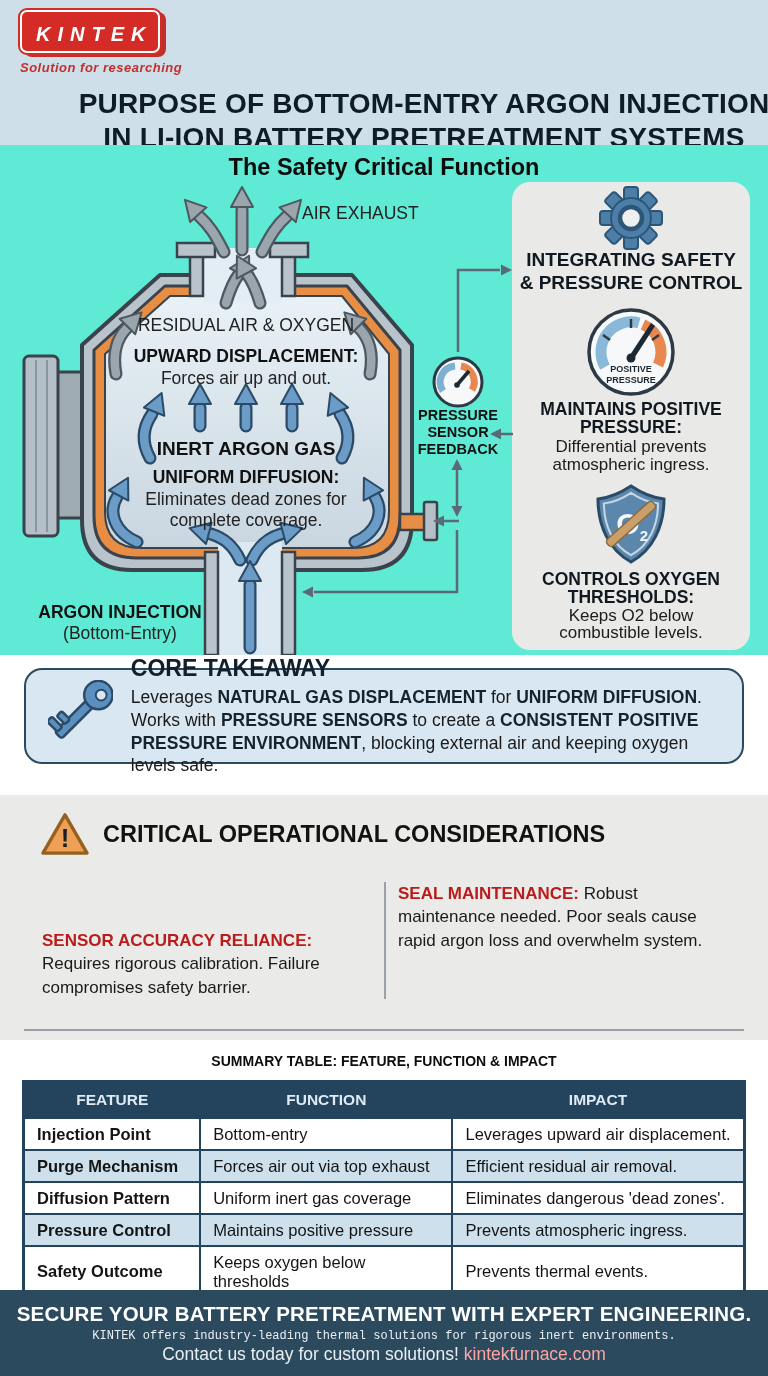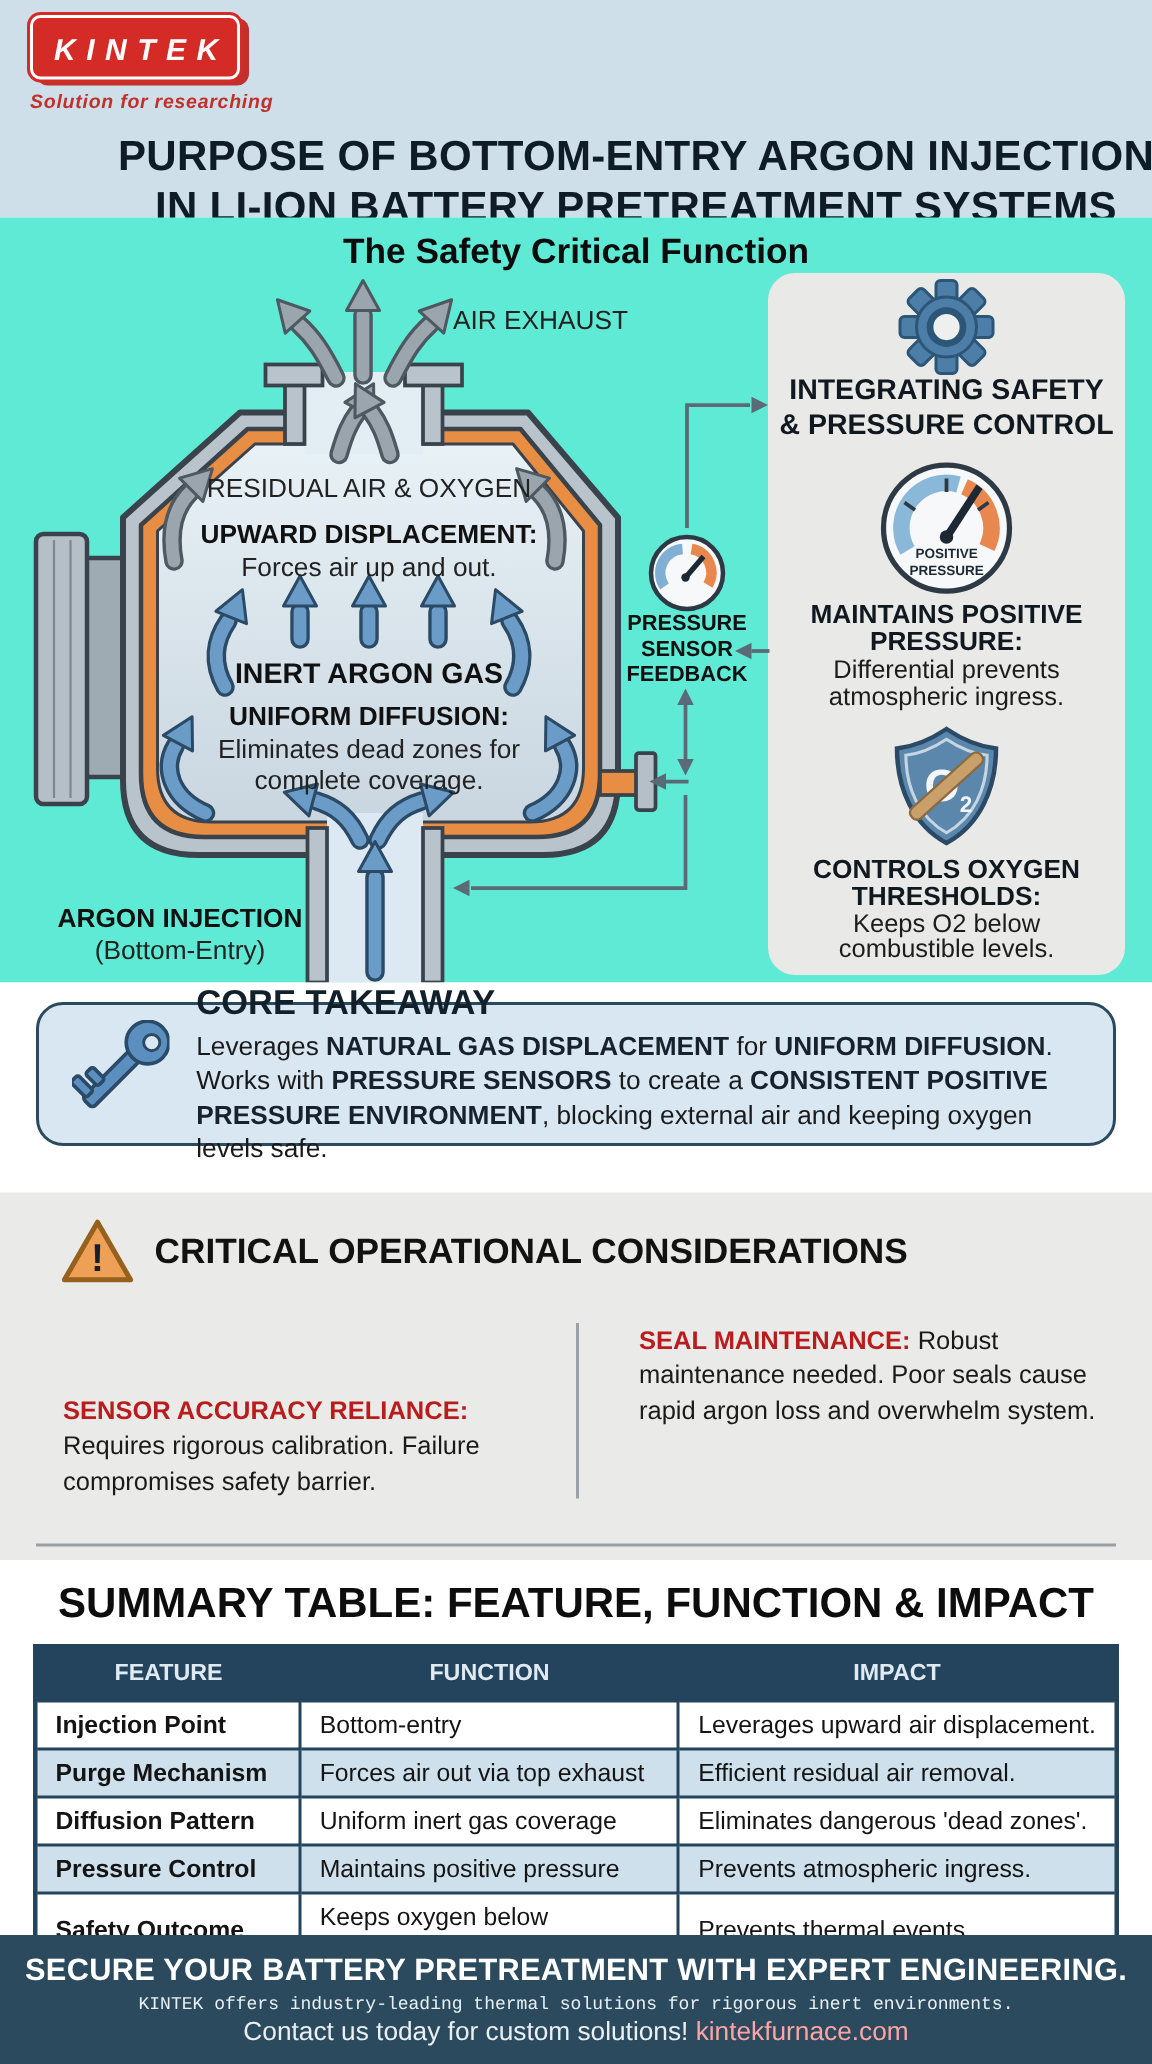--- a/index.html
+++ b/index.html
@@ -49,33 +49,33 @@
   .takeaway-para { font-size:17.5px; line-height:1.3; color:#1a1a1a; margin:0; max-width:600px; }
   .takeaway-para .b { font-weight:bold; color:#16222c; }
 
   
   .gray-section { position:absolute; top:795px; left:0; width:768px; height:245px; background:#eaeae8; }
   .crit-heading-row { margin:16px 0 0 40px; display:flex; align-items:center; gap:13px; }
   .crit-heading { font-size:23.5px; font-weight:800; color:#121212; margin:0; }
   .crit-cols { display:flex; margin:8px 0 0 42px; }
   .crit-col { font-size:17px; line-height:1.38; color:#1a1a1a; }
   .crit-col1 { width:330px; }
-  .crit-col2 { width:336px; border-left:2px solid #9aa2a8; padding-left:40px; margin-left:12px; }
+  .crit-col2 { width:336px; border-left:2px solid #9aa2a8; padding-left:12px; margin-left:12px; }
   .crit-col b { color:#b91c1c;margin-top:47px; }
   .blk { display:block; }
   .gray-hr { border:none; border-top:2px solid #999fa4; margin:13px 24px 0 24px; }
   .choice-heading { margin:10px 0 0 56px; font-size:23.5px; font-weight:700; color:#121212; }
   .bullets { margin:6px 0 0 46px; }
   .bullet { display:flex; gap:10px; font-size:17px; line-height:25.5px; color:#1a1a1a; }
   .dot { width:8px; height:8px; border-radius:50%; background:#3d6077; margin-top:9px; flex:none; }
   .bullet b { color:#101820; }
 
   
   .table-section { position:absolute; top:1040px; left:0; width:768px; height:250px; background:#ffffff; }
-  .summary-title { text-align:center; margin:13px 0 0 0; font-size:28px; font-weight:800; color:#0d0d0d; }
+  .summary-title { text-align:center; margin:13px 0 0 0; font-size:14px; font-weight:800; color:#0d0d0d; }
   .summary-table { margin:11px auto 0 auto; width:724px; border-collapse:collapse; border:3px solid #24435c; }
   .summary-table th { background:#24435c; color:#dfeaf3; font-size:15.5px; font-weight:bold;
                       padding:8px 6px; border:1.5px solid #24435c; text-align:center; }
   .summary-table td { font-size:16.5px; color:#141414; padding:5.5px 12px; border:2px solid #24435c;
                       background:#ffffff; text-align:left; }
   .summary-table tbody tr:nth-child(even) td { background:#cde0eb; }
   .summary-table td:first-child { font-weight:bold; width:24.5%; }
   .summary-table td:nth-child(2) { width:35%; }
 
   

